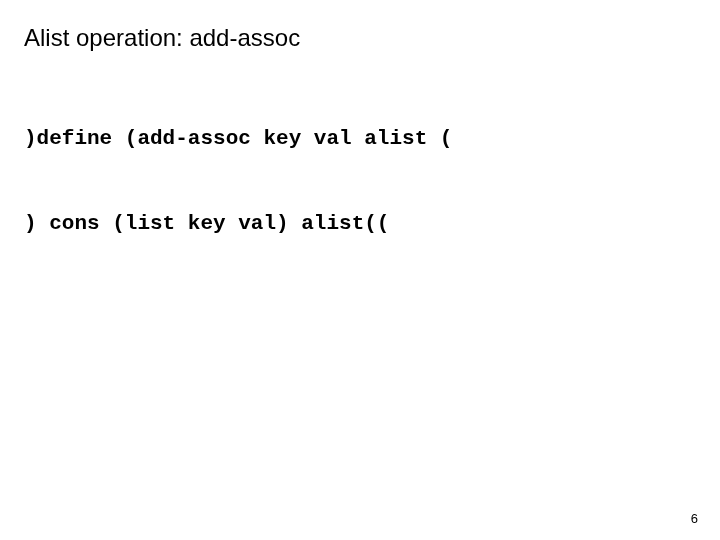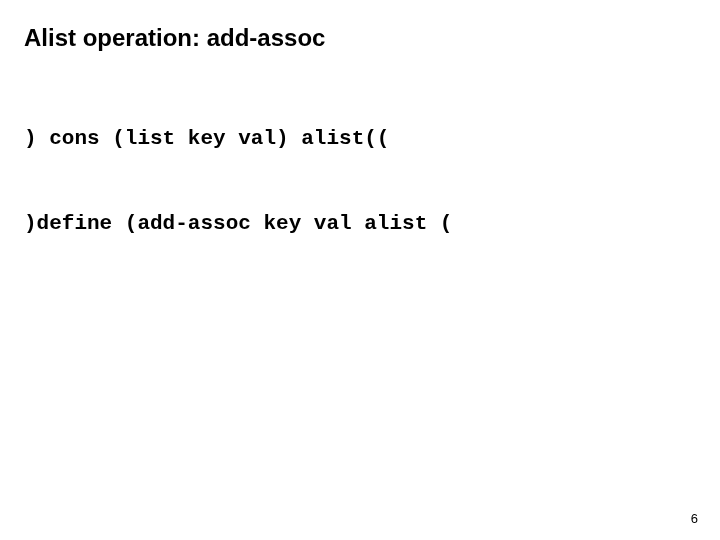--- a/index.html
+++ b/index.html
@@ -14,21 +14,21 @@
     box-sizing: border-box;
     width: 720px;
     height: 540px;
     background: #fff;
     padding: 18px 24px 12px 24px;
     position: relative;
     color: #000;
   }
   .title {
     font-size: 24px;
-    font-weight: bold;
+    font-weight: normal;
     margin: 6px 0 16px 0;
     font-family: Arial, Helvetica, sans-serif;
   }
   .code {
     font-family: "Courier New", Courier, monospace;
     font-size: 21px;
     font-weight: bold;
     white-space: pre;
     line-height: 1.35;
   }
@@ -45,22 +45,22 @@
   }
 </style>
 </head>
 <body>
 
 <div class="slide">
 
   <div class="title">Alist operation: add-assoc</div>
 
   <div class="code block">
+    <div>)define (add-assoc key val alist (</div>
     <div>) cons (list key val) alist((</div>
-    <div>)define (add-assoc key val alist (</div>
   </div>
 
 
   <div class="code block">
     
   </div>
 
   <div class="pagenum">6</div>
 
 </div>

